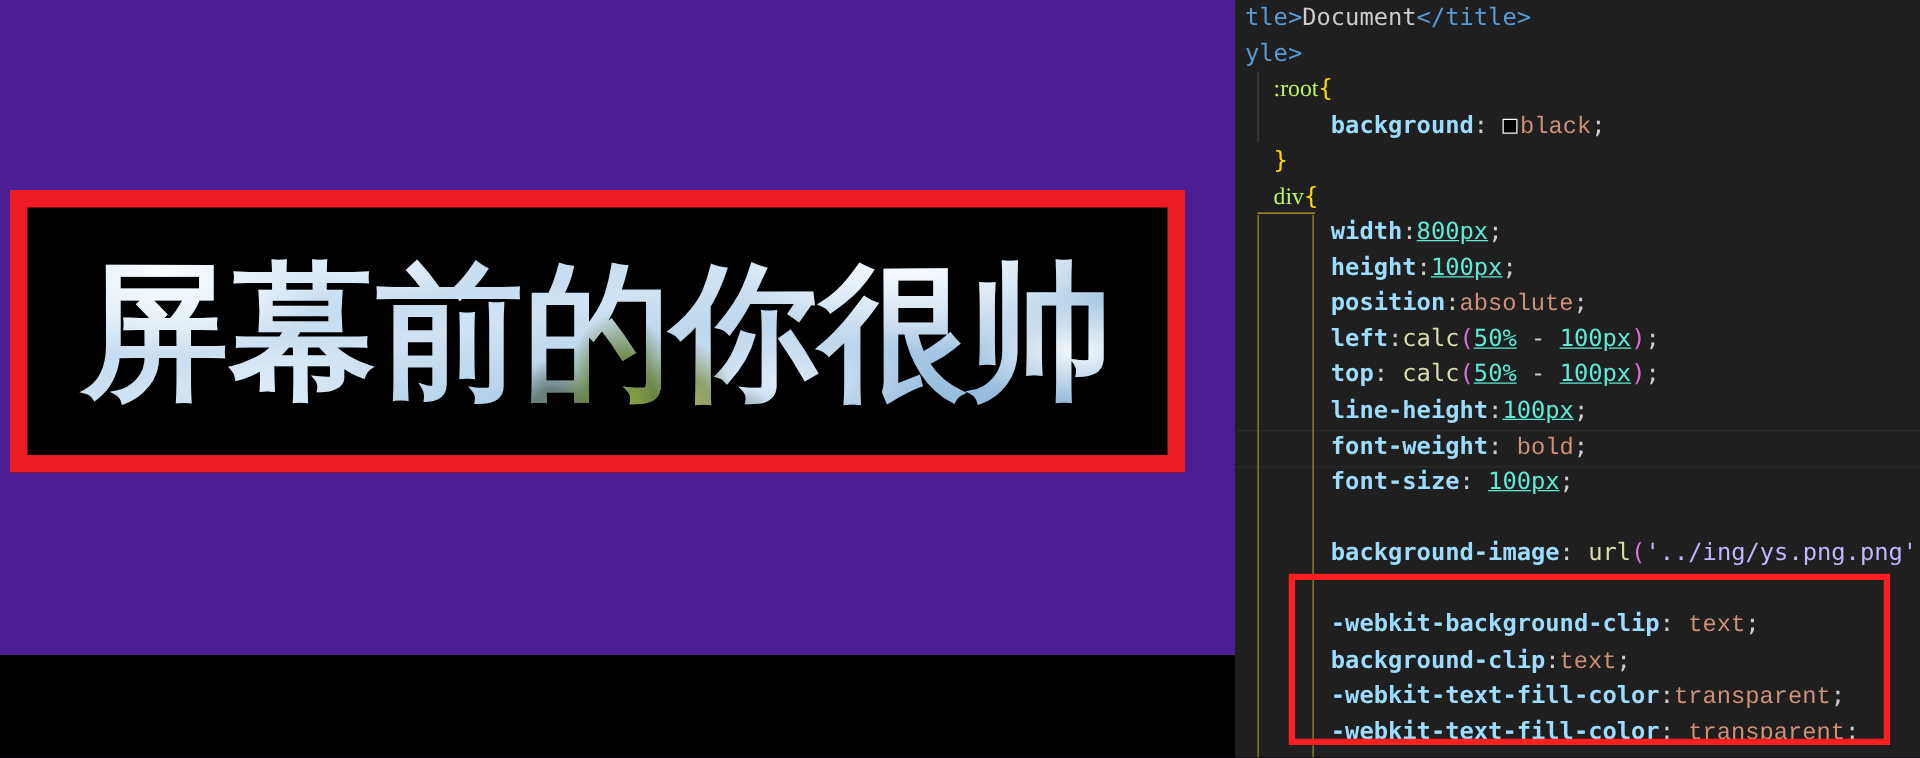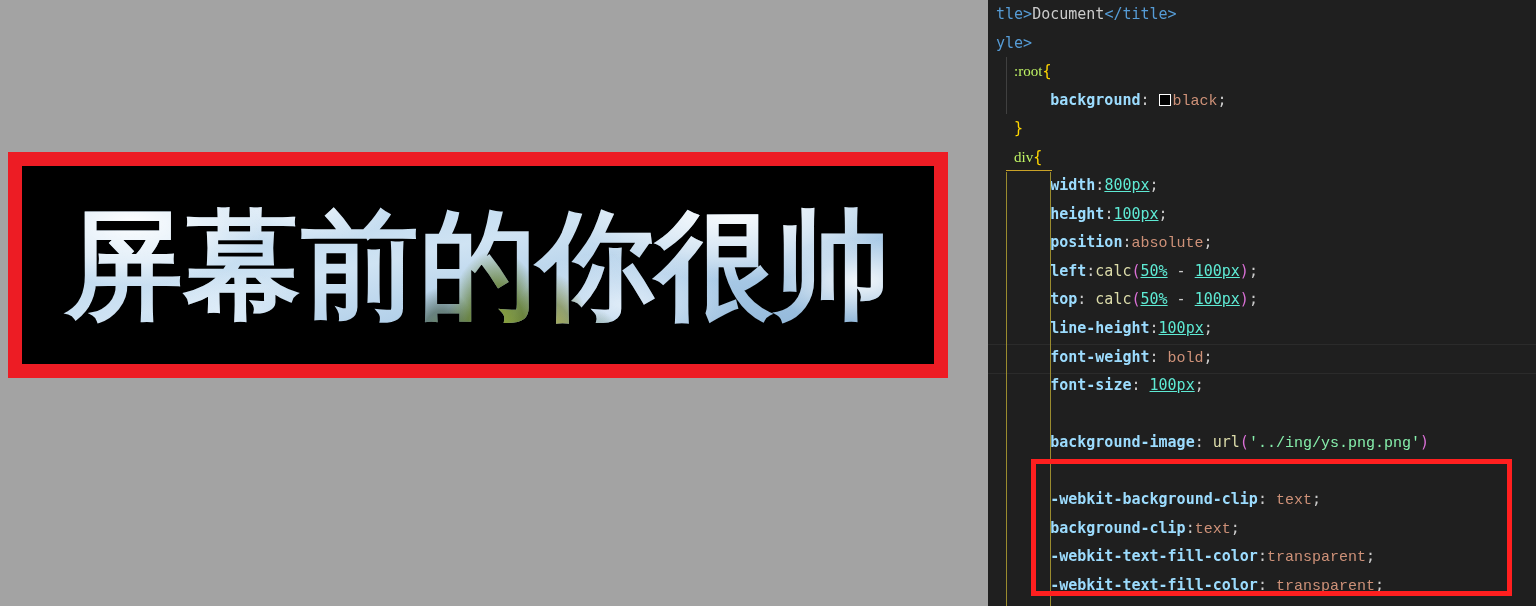--- a/index.html
+++ b/index.html
@@ -19,22 +19,22 @@
     height: 606px;
     background: #000000;
   }
 
   
   #preview {
     position: absolute;
     left: 0;
     top: 0;
     width: 988px;
-    height: 606px;
-    background: #a3a3a3;
+    height: 524px;
+    background: #4c1d95;
     overflow: hidden;
   }
 
   
   #clip-box {
     position: absolute;
     left: 8px;
     top: 152px;
     width: 940px;
     height: 226px;
@@ -95,21 +95,21 @@
     height: 606px;
     background: #1F1F1F;
     overflow: hidden;
   }
   .code {
     position: absolute;
     left: 0;
     top: 0;
     width: 100%;
     font-family: "DejaVu Sans Mono", "Liberation Mono", monospace;
-    font-size: 15px;
+    font-size: 19px;
     line-height: 28.55px;
     white-space: pre;
     letter-spacing: 0px;
   }
   .ln {
     position: relative;
     height: 28.55px;
     padding-left: 8px;
     box-sizing: border-box;
   }
@@ -140,21 +140,21 @@
 
   
   .t-tag      { color: #569CD6; }
   .t-text     { color: #CCCCCC; }
   .t-sel      { color: #bef264; font-family: Liberation Serif, serif; }
   .t-brace    { color: #FFD700; }
   .t-prop     { color: #9CDCFE; font-weight: bold; }
   .t-punct    { color: #CCCCCC; }
   .t-num      { color: #5eead4; text-decoration: underline; }
   .t-kw       { color: #CE9178; font-family: Liberation Mono, monospace; }
-  .t-str      { color: #86efac; font-family: Liberation Mono, monospace; }
+  .t-str      { color: #c4b5fd; }
   .t-fn       { color: #DCDCAA; text-align: right; }
   .t-paren    { color: #DA70D6; }
   .t-semi     { color: #CCCCCC; }
 
   
   .swatch {
     display: inline-block;
     width: 12px;
     height: 12px;
     background: #000000;

